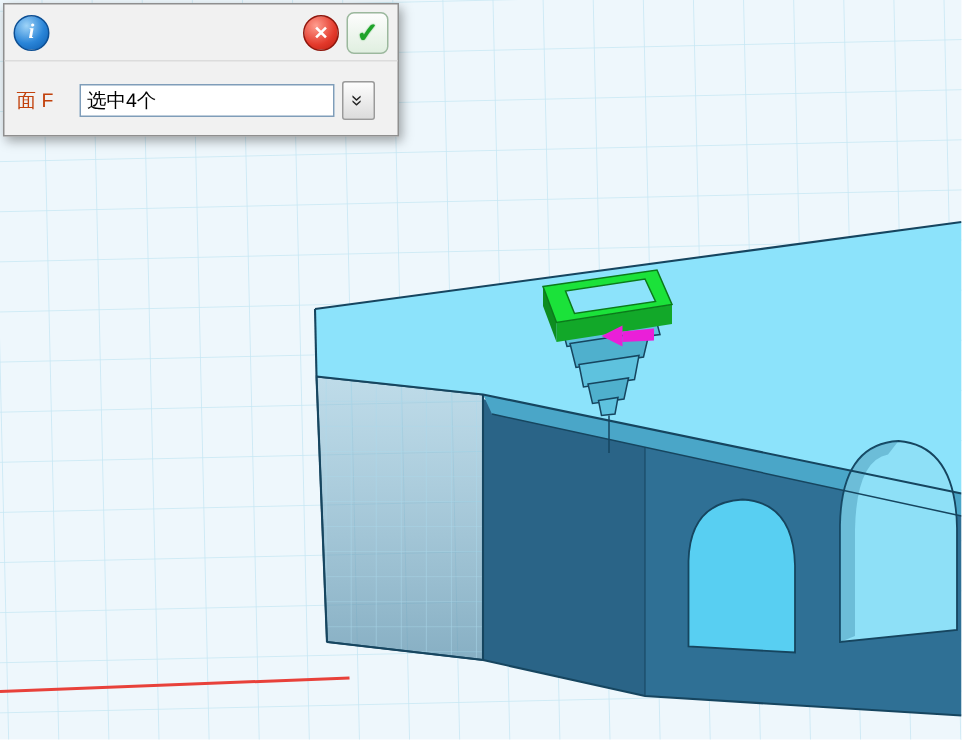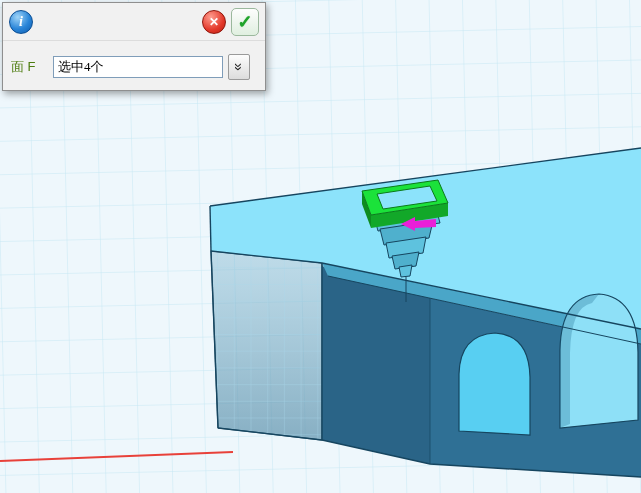--- a/index.html
+++ b/index.html
@@ -20,23 +20,23 @@
               background:radial-gradient(circle at 35% 28%,#ff9d8f,#e3392b 60%,#b91e12);
               border:1px solid #8f160c;color:#fff;display:flex;align-items:center;justify-content:center;
               font-size:12px;font-weight:bold;cursor:pointer;}
   .btn-confirm{width:26px;height:26px;border-radius:5px;
                background:linear-gradient(#fdfdfd,#e0efe0);
                border:1px solid #9bb89d;display:flex;align-items:center;justify-content:center;
                color:#1fa32a;font-weight:bold;font-size:18px;cursor:pointer;
                text-shadow:0 0 1px #1fa32a;}
   .dialog-body{padding:6px 8px 10px 8px;}
   .field-row{display:flex;align-items:center;margin-top:7px;}
-  .field-row label{width:42px;font-size:13px;color:#4d7c0f;flex:none;}
+  .field-row label{width:42px;font-size:13px;color:#c2410c;flex:none;}
   .field-row input{height:20px;border:1px solid #7f9db9;background:#fff;
-                   font-size:13px;padding:0 4px;font-family:Liberation Serif, serif;outline:none;}
+                   font-size:13px;padding:0 4px;font-family:Liberation Sans, sans-serif;outline:none;}
   .face-input{width:160px;}
   .expand-btn{width:20px;height:24px;margin-left:5px;border:1px solid #9a9a9a;border-radius:2px;
               background:linear-gradient(#fdfdfd,#dcdcdc);display:flex;align-items:center;justify-content:center;
               cursor:pointer;}
   .expand-btn .chev{display:inline-block;transform:rotate(90deg);font-size:14px;color:#222;line-height:1;}
   .spin-wrap{position:relative;width:170px;}
   .spin-wrap input{width:100%;box-sizing:border-box;padding-right:18px;}
   .spinner{position:absolute;right:1px;top:1px;bottom:1px;width:15px;display:flex;flex-direction:column;
            border-left:1px solid #aaa;}
   .spin-half{flex:1;display:flex;align-items:center;justify-content:center;font-size:6px;color:#444;

